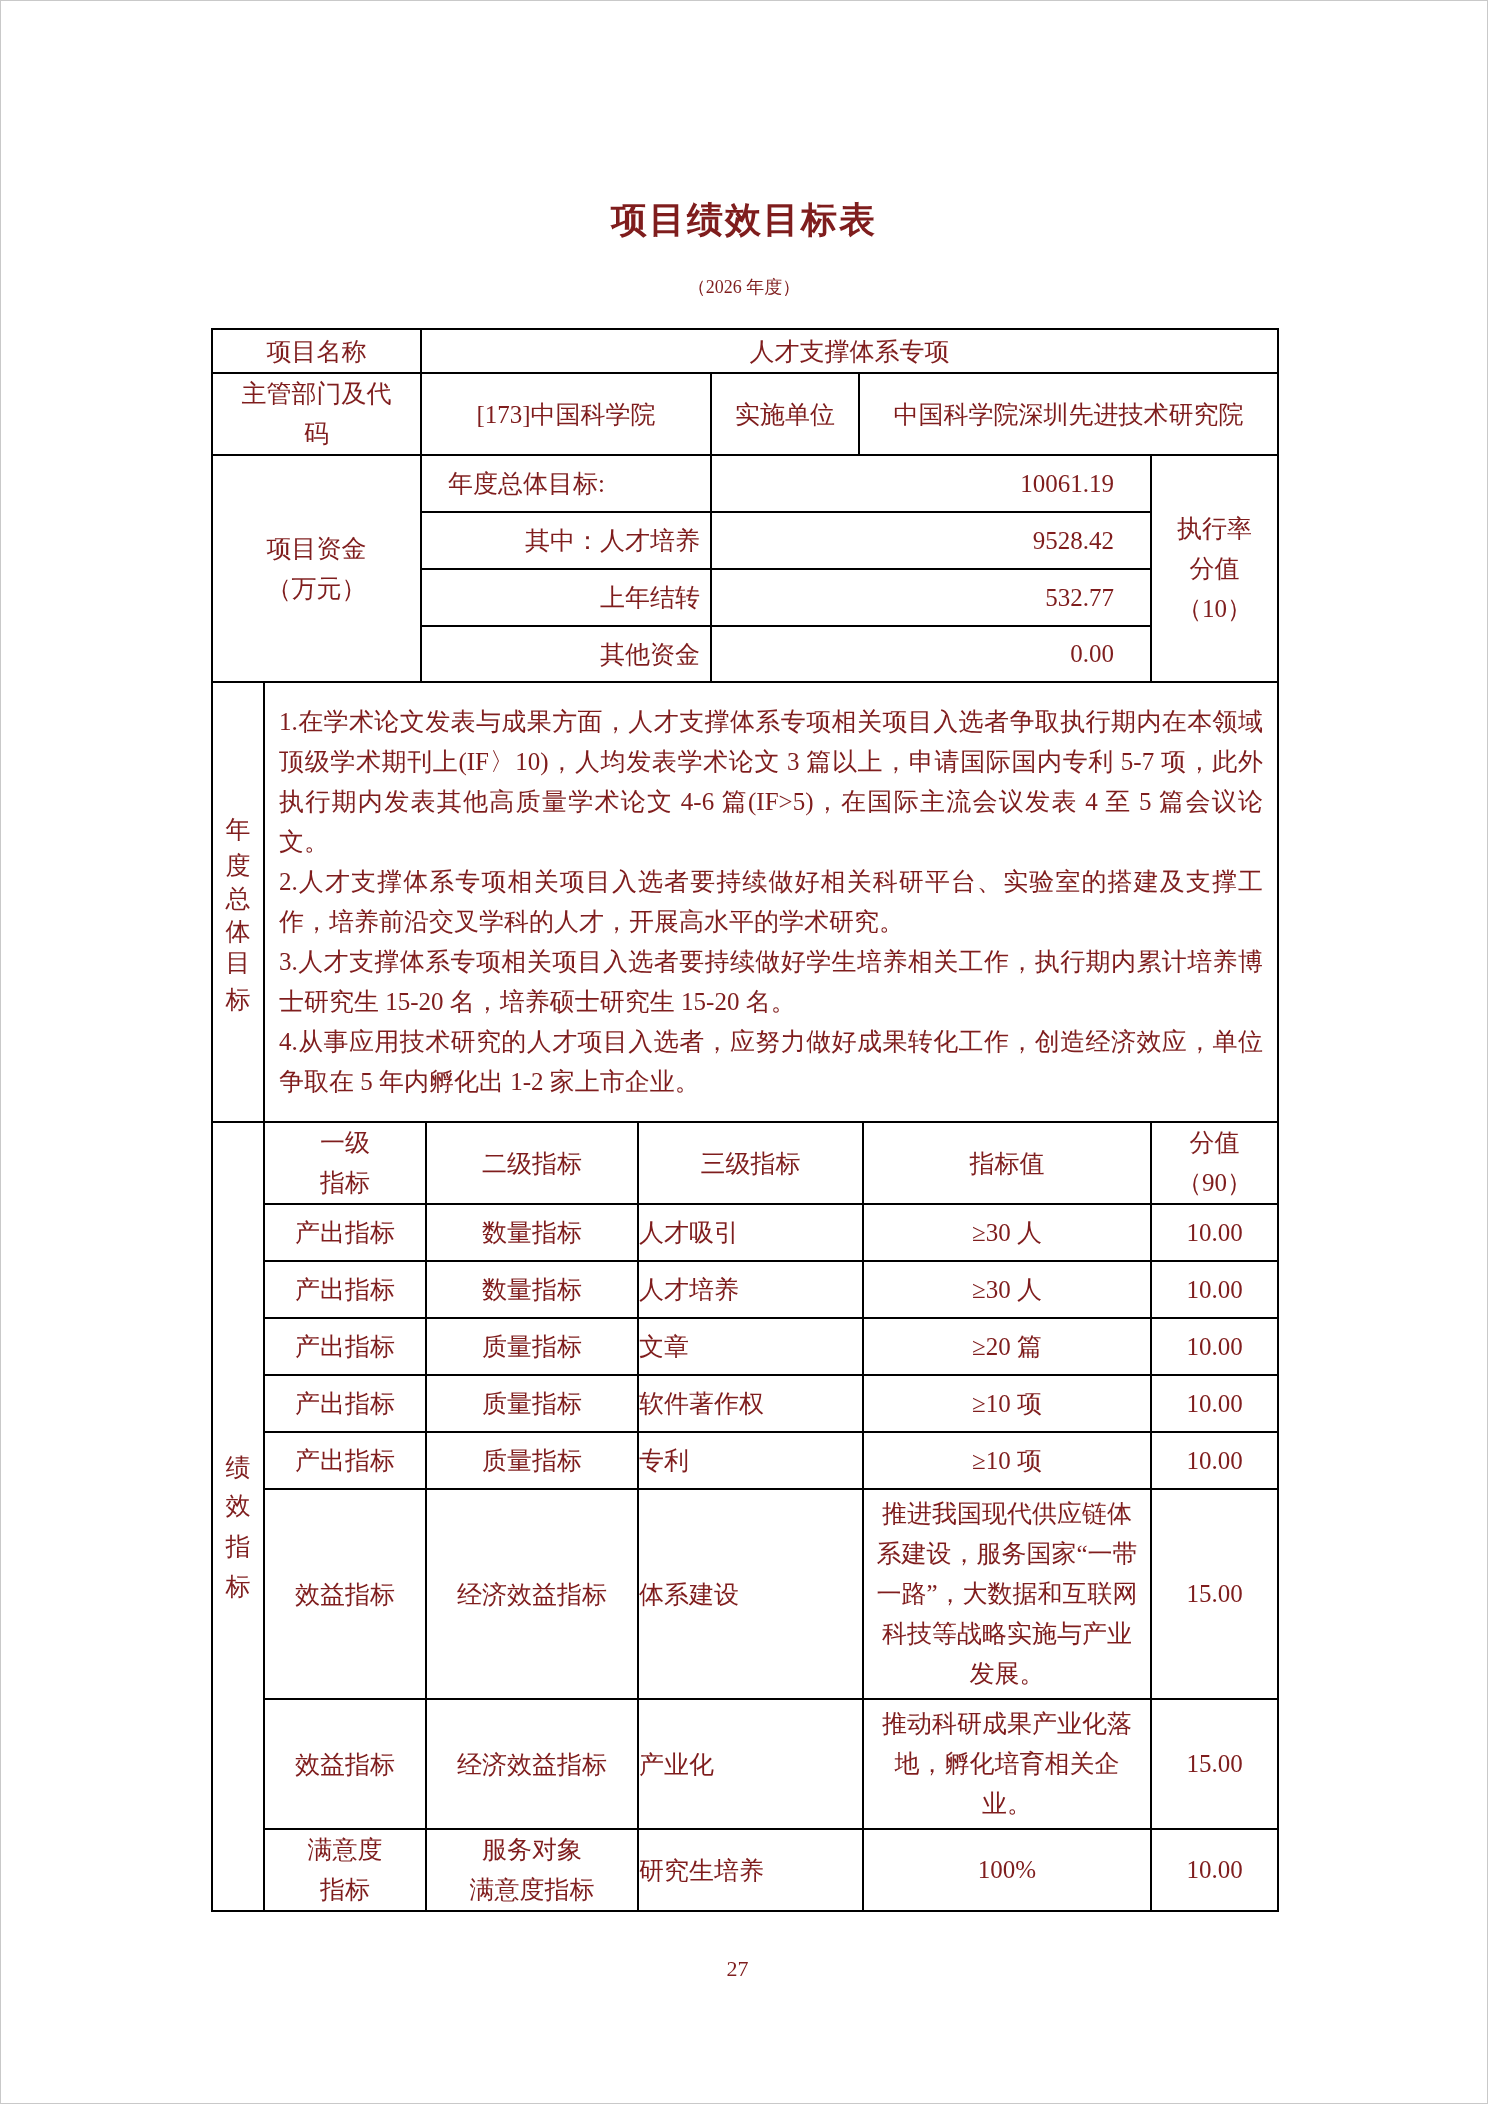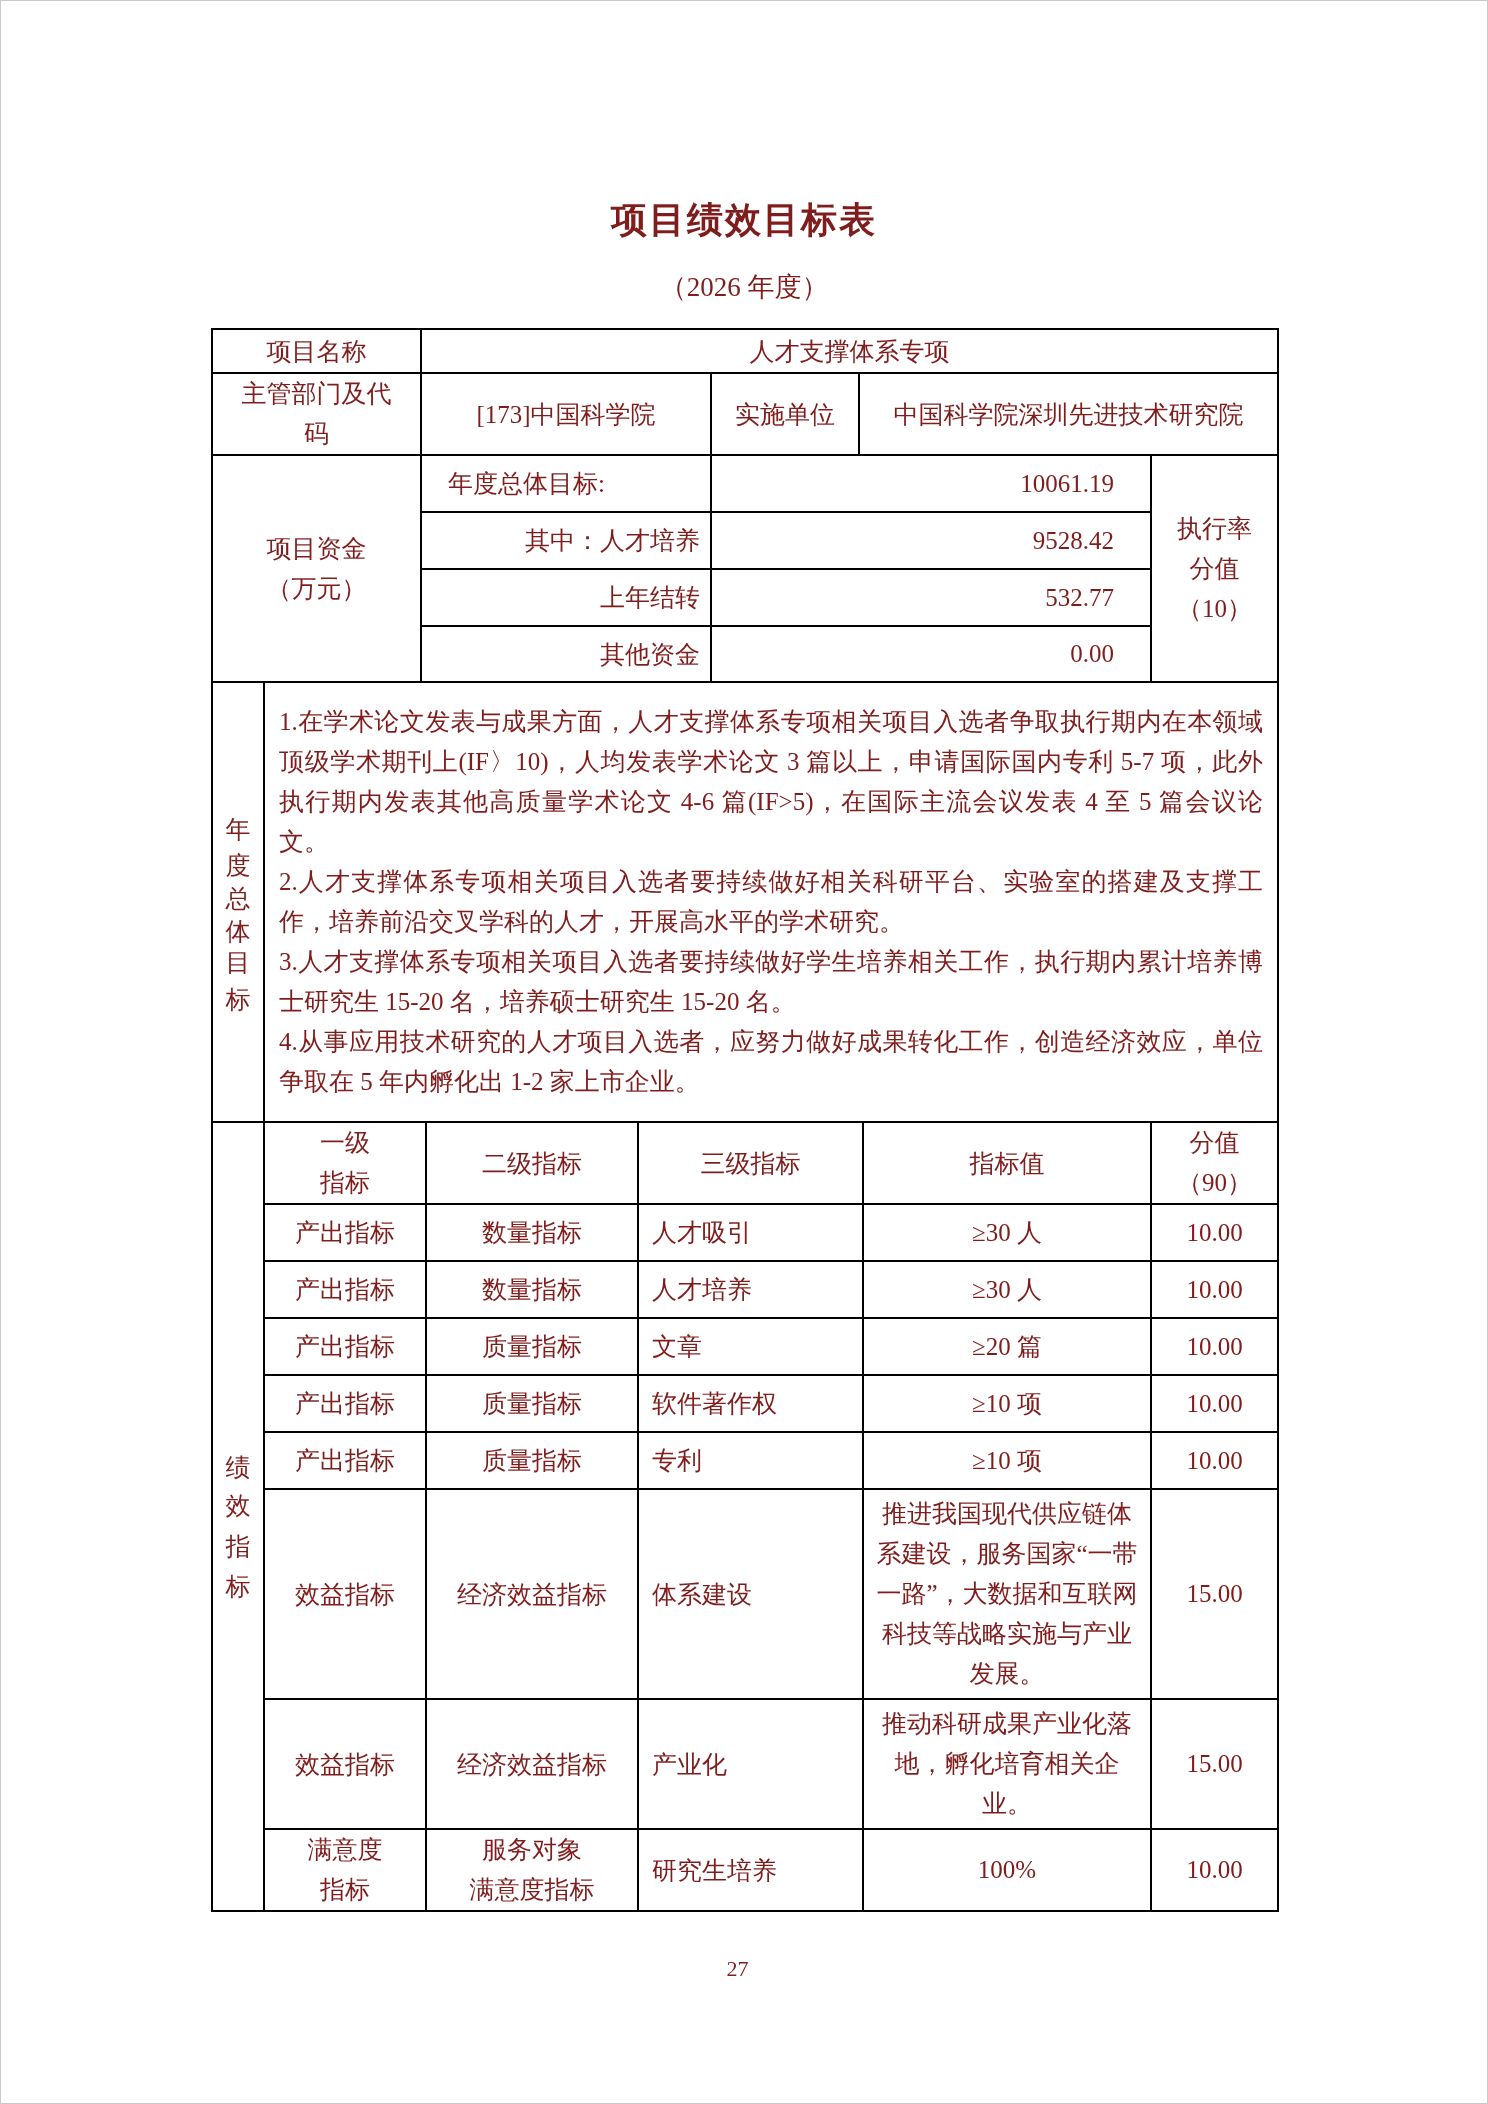--- a/index.html
+++ b/index.html
@@ -16,42 +16,42 @@
     margin:0;padding-top:202px;
     text-align:center;
     font-family:"Liberation Sans","DejaVu Sans",sans-serif;
     font-weight:bold;
     font-size:36px;line-height:1;
     letter-spacing:2px;
   }
   .doc-subtitle{
     margin:34px 0 0 0;
     text-align:center;
-    font-size:27px;line-height:30px;
+    font-size:18px;line-height:30px;
   }
   .tables{width:1066px;margin:26px auto 0 auto;}
   table{
     border-collapse:collapse;
     table-layout:fixed;
     width:1066px;
     font-size:25px;
   }
   table + table{margin-top:-2px;}
   td{
     border:2px solid #000;
     padding:0;
     text-align:center;
     vertical-align:middle;
     overflow:hidden;
   }
   .pre{white-space:pre-line;line-height:40px;}
   .lbl-left{text-align:left;padding-left:26px;}
   .lbl-right{text-align:right;padding-right:10px;}
   .val{text-align:right;padding-right:36px;}
-  .t3{text-align:left;padding-left:13px;}
+  .t3{text-align:left;}
   .wrapval{line-height:40px;padding:4px 10px;}
   .goalcell{
     text-align:left;vertical-align:middle;
     padding:19px 14px;
   }
   .goal{
     margin:0;line-height:40px;
     text-align:justify;
   }
   .vlabel{

